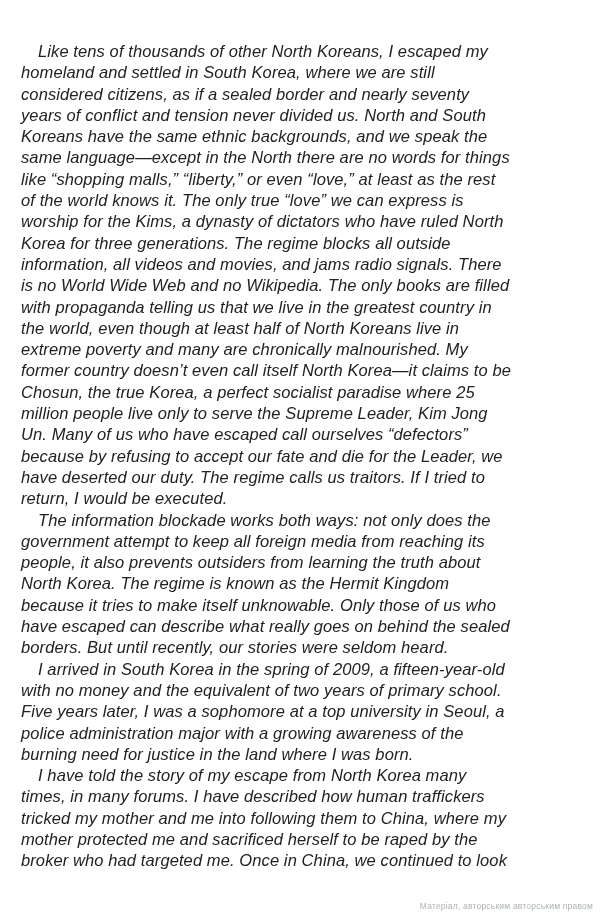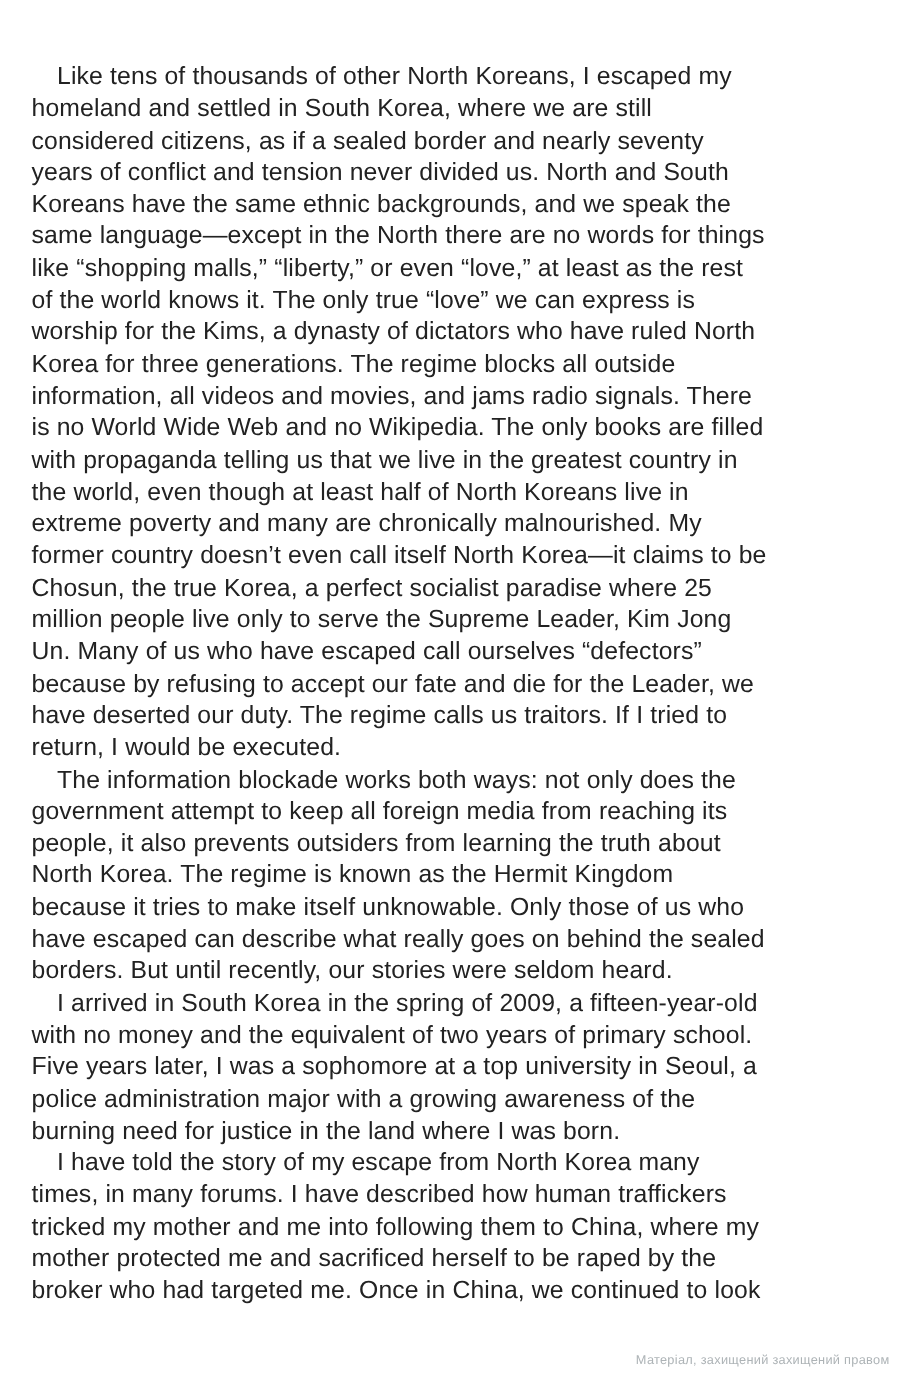--- a/index.html
+++ b/index.html
@@ -18,20 +18,21 @@
     position: absolute;
     inset: 0;
     background: #ffffff;
     color: #222222;
   }
   .text-block {
     position: absolute;
     left: 21px;
     top: 41px;
     width: 566px;
+    font-style: italic;
   }
   p.para {
     margin: 0;
     padding: 0;
     font-size: 16.5px;
     line-height: 21.3px;
     letter-spacing: 0.1px;
     text-indent: 17px;
     white-space: pre;      
     color: #222222;
@@ -83,14 +84,14 @@
 with no money and the equivalent of two years of primary school.
 Five years later, I was a sophomore at a top university in Seoul, a
 police administration major with a growing awareness of the
 burning need for justice in the land where I was born.</p>
     <p class="para">I have told the story of my escape from North Korea many
 times, in many forums. I have described how human traffickers
 tricked my mother and me into following them to China, where my
 mother protected me and sacrificed herself to be raped by the
 broker who had targeted me. Once in China, we continued to look</p>
   </div>
-  <div class="watermark">Матеріал, захищений захищений правом</div>
+  <div class="watermark">Матеріал, авторським авторським правом</div>
 </div>
 
 </body></html>

